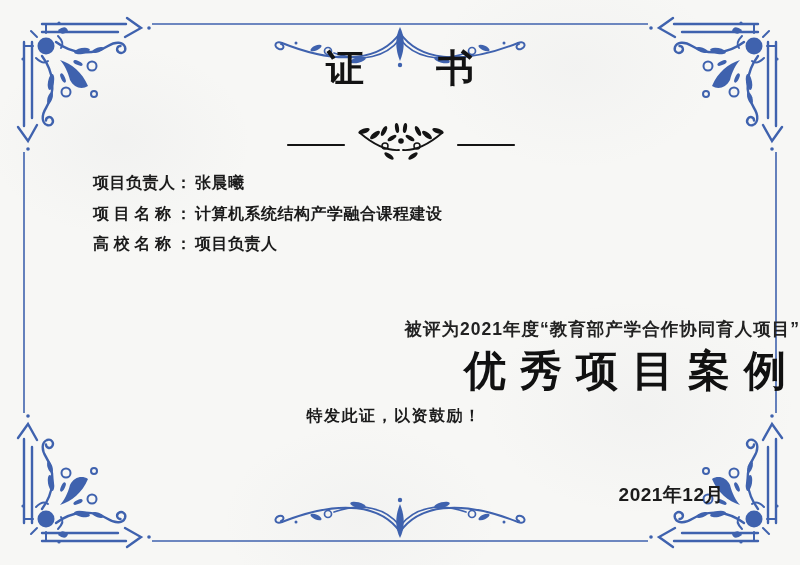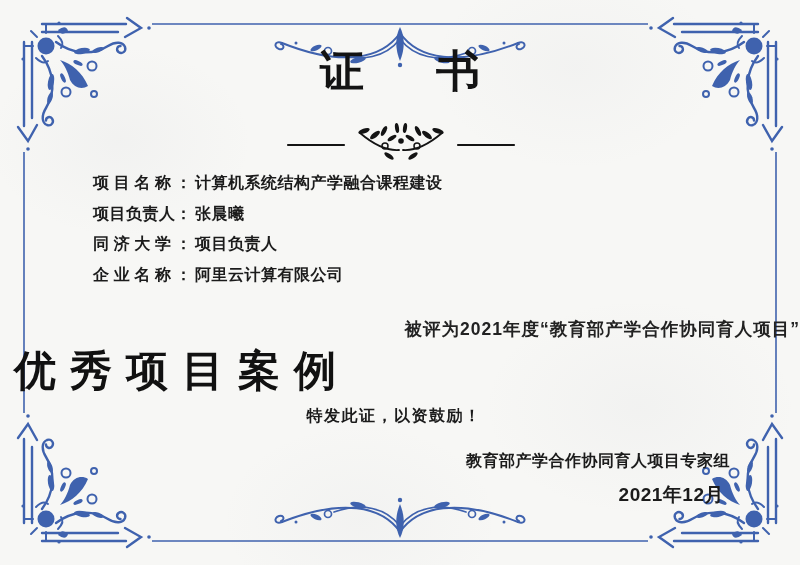--- a/index.html
+++ b/index.html
@@ -23,34 +23,34 @@
   .corner.tr{left:644px;top:6px;transform:scaleX(-1);}
   .corner.bl{left:6px;top:409px;transform:scaleY(-1);}
   .corner.br{left:644px;top:409px;transform:scale(-1,-1);}
   .edge-orn{width:260px;height:50px;left:270px;}
   .edge-orn.top{top:23px;}
   .edge-orn.bottom{top:492px;transform:scaleY(-1);}
   .title{
     position:absolute;left:0;right:0;top:48px;
     text-align:center;
     font-family:"Liberation Serif","DejaVu Serif",serif;
-    font-weight:900;font-size:44px;color:#131313;
+    font-weight:900;font-size:38px;color:#131313;
     letter-spacing:72px;padding-left:72px;line-height:1.1;
   }
   .divider{left:286px;top:120px;width:230px;height:44px;color:#141414;}
   .fields{position:absolute;left:93px;top:168px;}
   .f-row{line-height:30.5px;font-size:16px;font-weight:600;letter-spacing:.5px;}
   .f-label{display:inline-block;width:99px;text-align:justify;text-align-last:justify;}
   .f-value{margin-left:3px;}
   .award-intro{
     position:absolute;left:0;right:0;top:317px;text-align:right;
     font-size:17.5px;font-weight:600;letter-spacing:1px;color:#222;
   }
   .award-title{
-    position:absolute;left:0;right:0;top:343px;text-align:left;
+    position:absolute;left:0;right:0;top:343px;text-align:right;
     font-family:"Liberation Serif","DejaVu Serif",serif;
     font-weight:900;font-size:42px;color:#111;
     letter-spacing:14px;padding-left:14px;
   }
   .award-note{
     position:absolute;left:0;right:12px;top:406px;text-align:center;
     font-size:16px;font-weight:600;letter-spacing:1.5px;
   }
   .issuer{
     position:absolute;right:70px;top:451px;
@@ -185,33 +185,29 @@
     </svg>
 
   <div class="title">证书</div>
 
   <svg class="abs divider" viewBox="0 0 230 44">
       <use href="#divider-art"></use>
     </svg>
 
   <div class="fields">
     <div class="f-row">
+      <span class="f-label">项目负责人：</span><span class="f-value">张晨曦</span>
+    </div>
+    <div class="f-row">
       <span class="f-label">项目名称：</span><span class="f-value">计算机系统结构产学融合课程建设</span>
     </div>
     <div class="f-row">
-      <span class="f-label">项目负责人：</span><span class="f-value">张晨曦</span>
-    </div>
-    <div class="f-row">
-      <span class="f-label">同济大学：</span><span class="f-value">项目负责人</span>
-    </div>
-    <div class="f-row">
-      <span class="f-label">企业名称：</span><span class="f-value">阿里云计算有限公司</span>
+      <span class="f-label">高校名称：</span><span class="f-value">项目负责人</span>
     </div>
   </div>
 
   <div class="award-intro">被评为2021年度“教育部产学合作协同育人项目”</div>
   <div class="award-title">优秀项目案例</div>
   <div class="award-note">特发此证，以资鼓励！</div>
 
-  <div class="issuer">教育部产学合作协同育人项目专家组</div>
   <div class="date">2021年12月</div>
 
 </div>
 
 </body></html>

